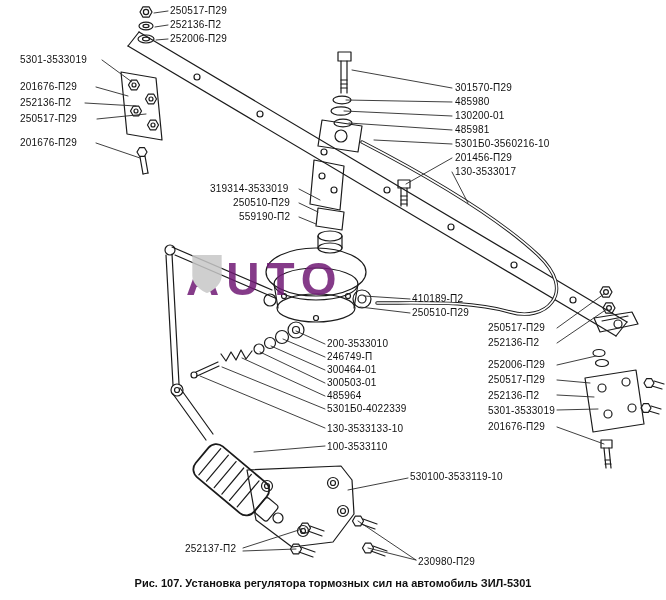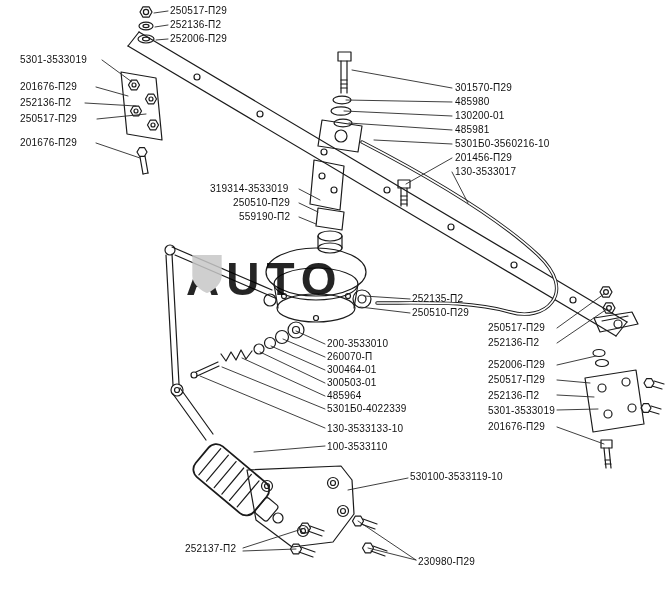--- a/index.html
+++ b/index.html
@@ -12,21 +12,21 @@
     position:absolute;z-index:3;font-size:10px;line-height:12px;color:#101010;
     white-space:nowrap;letter-spacing:0.2px;
   }
   .lbl.bold{font-weight:normal;}
   .caption{
     position:absolute;z-index:3;left:0;top:577px;width:100%;text-align:center;
     font-size:11px;font-weight:bold;color:#101010;
   }
   .watermark{
     position:absolute;z-index:2;left:186px;top:252px;display:flex;align-items:center;
-    font-size:46px;font-weight:bold;letter-spacing:7px;color:#000000;opacity:.85;
+    font-size:46px;font-weight:bold;letter-spacing:7px;color:#701a75;opacity:.85;
     pointer-events:none;user-select:none;
   }
   .watermark .shield{width:38px;height:44px;margin:0 2px;}
 </style>
 </head>
 <body>
 
 <div class="stage">
 
   <svg width="666" height="600" viewBox="0 0 666 600" fill="none" stroke="#1b1b1b" stroke-width="1.2" stroke-linecap="round" stroke-linejoin="round">
@@ -287,34 +287,35 @@
   <div class="lbl" style="left:455px;top:82px">301570-П29</div>
   <div class="lbl" style="left:455px;top:96px">485980</div>
   <div class="lbl" style="left:455px;top:110px">130200-01</div>
   <div class="lbl" style="left:455px;top:124px">485981</div>
   <div class="lbl" style="left:455px;top:138px">5301Б0-3560216-10</div>
   <div class="lbl" style="left:455px;top:152px">201456-П29</div>
   <div class="lbl" style="left:455px;top:166px">130-3533017</div>
   <div class="lbl" style="left:210px;top:183px">319314-3533019</div>
   <div class="lbl" style="left:233px;top:197px">250510-П29</div>
   <div class="lbl" style="left:239px;top:211px">559190-П2</div>
-  <div class="lbl" style="left:412px;top:293px">252135-П2</div>
+  <div class="lbl" style="left:412px;top:293px">410189-П2</div>
   <div class="lbl" style="left:412px;top:307px">250510-П29</div>
   <div class="lbl" style="left:327px;top:338px">200-3533010</div>
-  <div class="lbl" style="left:327px;top:351px">260070-П</div>
+  <div class="lbl" style="left:327px;top:351px">246749-П</div>
   <div class="lbl" style="left:327px;top:364px">300464-01</div>
   <div class="lbl" style="left:327px;top:377px">300503-01</div>
   <div class="lbl" style="left:327px;top:390px">485964</div>
   <div class="lbl" style="left:327px;top:403px">5301Б0-4022339</div>
   <div class="lbl" style="left:327px;top:423px">130-3533133-10</div>
   <div class="lbl" style="left:327px;top:441px">100-3533110</div>
   <div class="lbl" style="left:488px;top:322px">250517-П29</div>
   <div class="lbl" style="left:488px;top:337px">252136-П2</div>
   <div class="lbl" style="left:488px;top:359px">252006-П29</div>
   <div class="lbl" style="left:488px;top:374px">250517-П29</div>
   <div class="lbl" style="left:488px;top:390px">252136-П2</div>
   <div class="lbl" style="left:488px;top:405px">5301-3533019</div>
   <div class="lbl" style="left:488px;top:421px">201676-П29</div>
   <div class="lbl bold" style="left:410px;top:471px">530100-3533119-10</div>
   <div class="lbl bold" style="left:185px;top:543px">252137-П2</div>
   <div class="lbl bold" style="left:418px;top:556px">230980-П29</div>
 
+  <div class="caption">Рис. 107. Установка регулятора тормозных сил на автомобиль ЗИЛ-5301</div>
 </div>
 
 </body></html>

